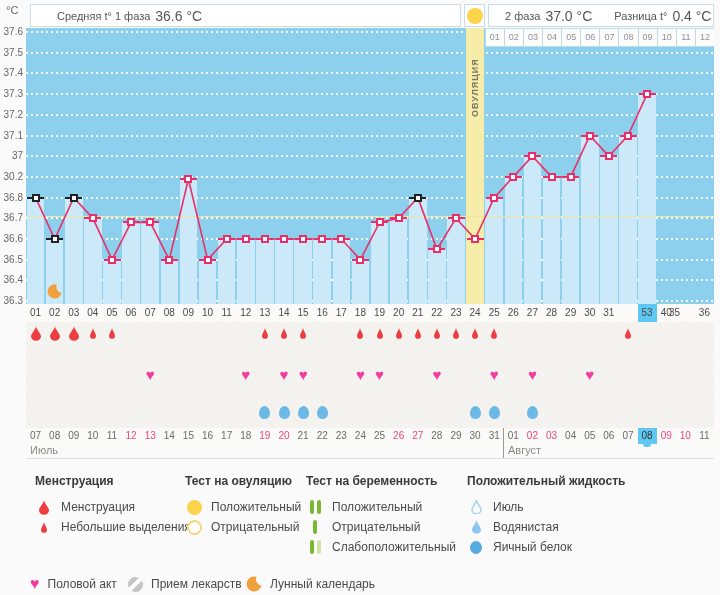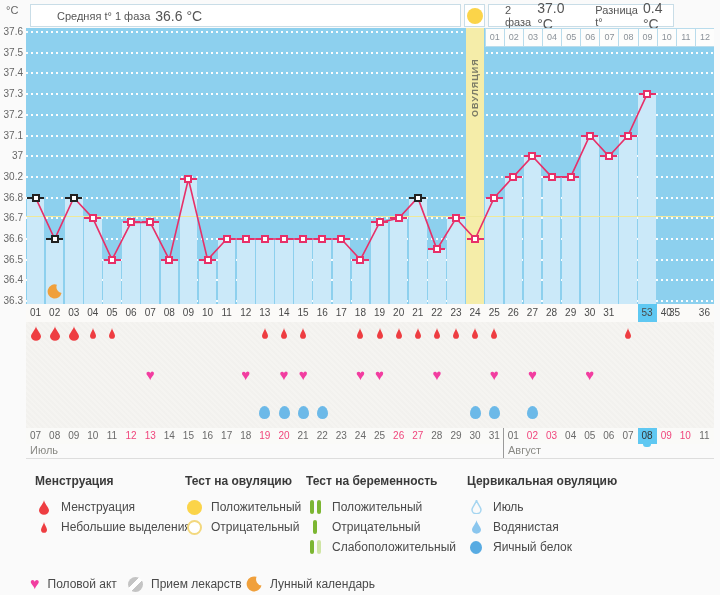--- a/index.html
+++ b/index.html
@@ -49,21 +49,21 @@
 <div class="sheet">
   <div class="abs" id="unit" style="left:6px;top:4px;font-size:11px;color:#666;">°C</div>
 
   <div class="hcell" style="left:30px;width:431px;padding-left:26px;">
     <span class="hsmall">Средняя t° 1 фаза</span>
     <span class="hbig">36.6 °C</span>
   </div>
   <div class="hcell" style="left:464px;width:21px;">
     <span class="ovu-circle" id="hdrOvuCircle" style="background: rgb(251, 212, 73);"></span>
   </div>
-  <div class="hcell" style="left:488px;width:186px;padding-left:16px;">
+  <div class="hcell" style="left:488px;width:226px;padding-left:16px;">
     <span class="hsmall">2 фаза</span>
     <span class="hbig">37.0 °C</span>
     <span class="hsmall" style="margin-left:22px;">Разница t°</span>
     <span class="hbig">0.4 °C</span>
   </div>
 
   <div id="yaxis">
       <div class="abs" style="left: 0px; top: 26px; width: 23px; text-align: right; font-size: 10px; color: rgb(102, 102, 102);">37.6</div>
       <div class="abs" style="left: 0px; top: 46.7px; width: 23px; text-align: right; font-size: 10px; color: rgb(102, 102, 102);">37.5</div>
       <div class="abs" style="left: 0px; top: 67.4px; width: 23px; text-align: right; font-size: 10px; color: rgb(102, 102, 102);">37.4</div>
@@ -426,21 +426,21 @@
           <div class="lic">
             <span class="bars2">
               <span class="pbar" style="background: rgb(124, 182, 50);"></span>
               <span class="pbar" style="background: rgb(207, 229, 164);"></span>
             </span>
           </div>
           <div>Слабоположительный</div>
         </div>
       </div>
       <div class="lcol" style="left: 467px;">
-        <div class="lhead">Цервикальная овуляцию</div>
+        <div class="lhead">Положительный жидкость</div>
         <div class="litem">
           <div class="lic">
             <svg width="11" height="14" viewBox="0 0 11 14">
               <path d="M5.5 0 C5.5 2.8000000000000003 1 7 1 9.799999999999999 A4.5 3.9200000000000004 0 0 0 10 9.799999999999999 C10 7 5.5 2.8000000000000003 5.5 0 Z" fill="none" stroke="#a5d5f0" stroke-width="1.5"></path>
             </svg>
           </div>
           <div>Июль</div>
         </div>
         <div class="litem">
           <div class="lic">

